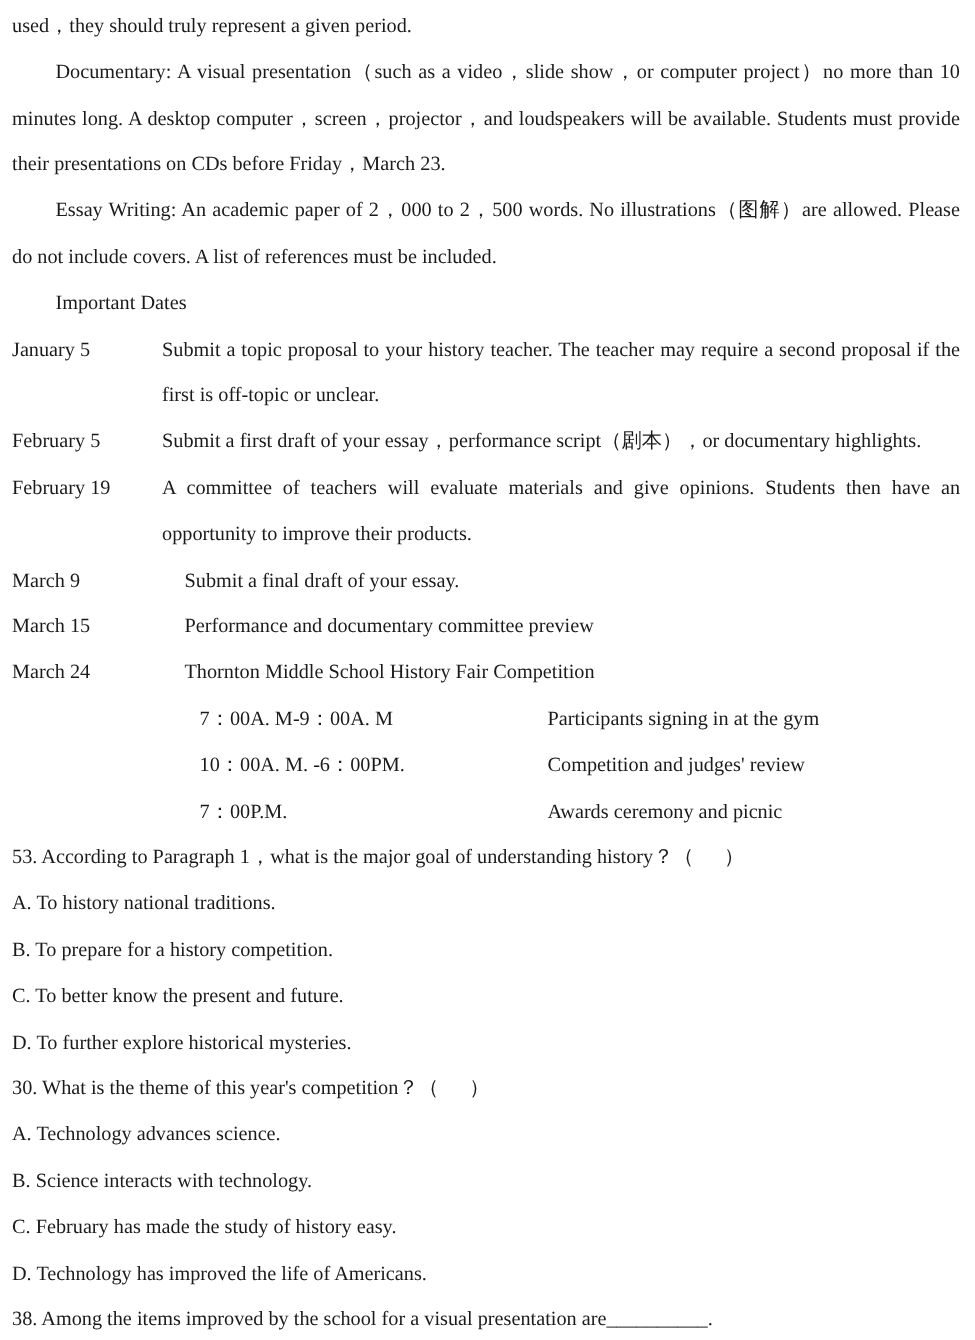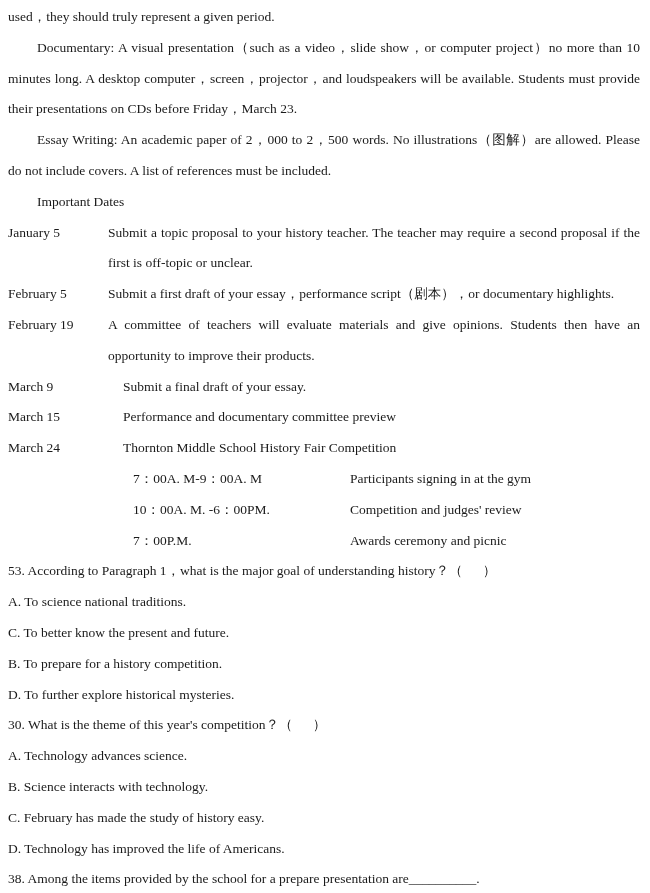--- a/index.html
+++ b/index.html
@@ -19,21 +19,21 @@
   .term { }
   .heading { padding-left: 29px; }
   .schedule { }
   .sched-row { display: flex; }
   .sched-date { flex: 0 0 100px; }
   .sched-desc { flex: 1 1 auto; text-align: justify; }
   
   .schedule .sched-row:nth-child(n+4) .sched-desc { padding-left: 15px; text-align: left; }
   .time-row { display: flex; padding-left: 110px; }
   .time-col { flex: 0 0 217px; margin-left: 15px; }
-  .event-col { flex: 1 1 auto; }
+  .event-col { flex: 1 1 auto; margin-left: 15px; }
   .question { margin: 0; }
   .option { margin: 0; }
   .blank { }
 </style>
 </head>
 <body>
 
 <div class="page">
 
   <div class="line">used，they should truly represent a given period.</div>
@@ -80,26 +80,26 @@
         <span class="time-col">10：00A. M. -6：00PM.</span>
         <span class="event-col">Competition and judges' review</span>
       </div>
     <div class="time-row">
         <span class="time-col">7：00P.M.</span>
         <span class="event-col">Awards ceremony and picnic</span>
       </div>
   </div>
 
   <div class="question"><span>53.</span> <span>According to Paragraph 1，what is the major goal of understanding history？（&nbsp;&nbsp;&nbsp;&nbsp;&nbsp;&nbsp;）</span></div>
-  <div class="option">A. To science national traditions.</div>
+  <div class="option">A. To history national traditions.</div>
+  <div class="option">B. To prepare for a history competition.</div>
   <div class="option">C. To better know the present and future.</div>
-  <div class="option">B. To prepare for a history competition.</div>
   <div class="option">D. To further explore historical mysteries.</div>
 
   <div class="question"><span>30.</span> <span>What is the theme of this year's competition？（&nbsp;&nbsp;&nbsp;&nbsp;&nbsp;&nbsp;）</span></div>
   <div class="option">A. Technology advances science.</div>
   <div class="option">B. Science interacts with technology.</div>
   <div class="option">C. February has made the study of history easy.</div>
   <div class="option">D. Technology has improved the life of Americans.</div>
 
-  <div class="question"><span>38.</span> <span>Among the items provided by the school for a prepare presentation are</span><span class="blank">__________</span><span>.</span></div>
+  <div class="question"><span>38.</span> <span>Among the items improved by the school for a visual presentation are</span><span class="blank">__________</span><span>.</span></div>
 
 </div>
 
 </body></html>

